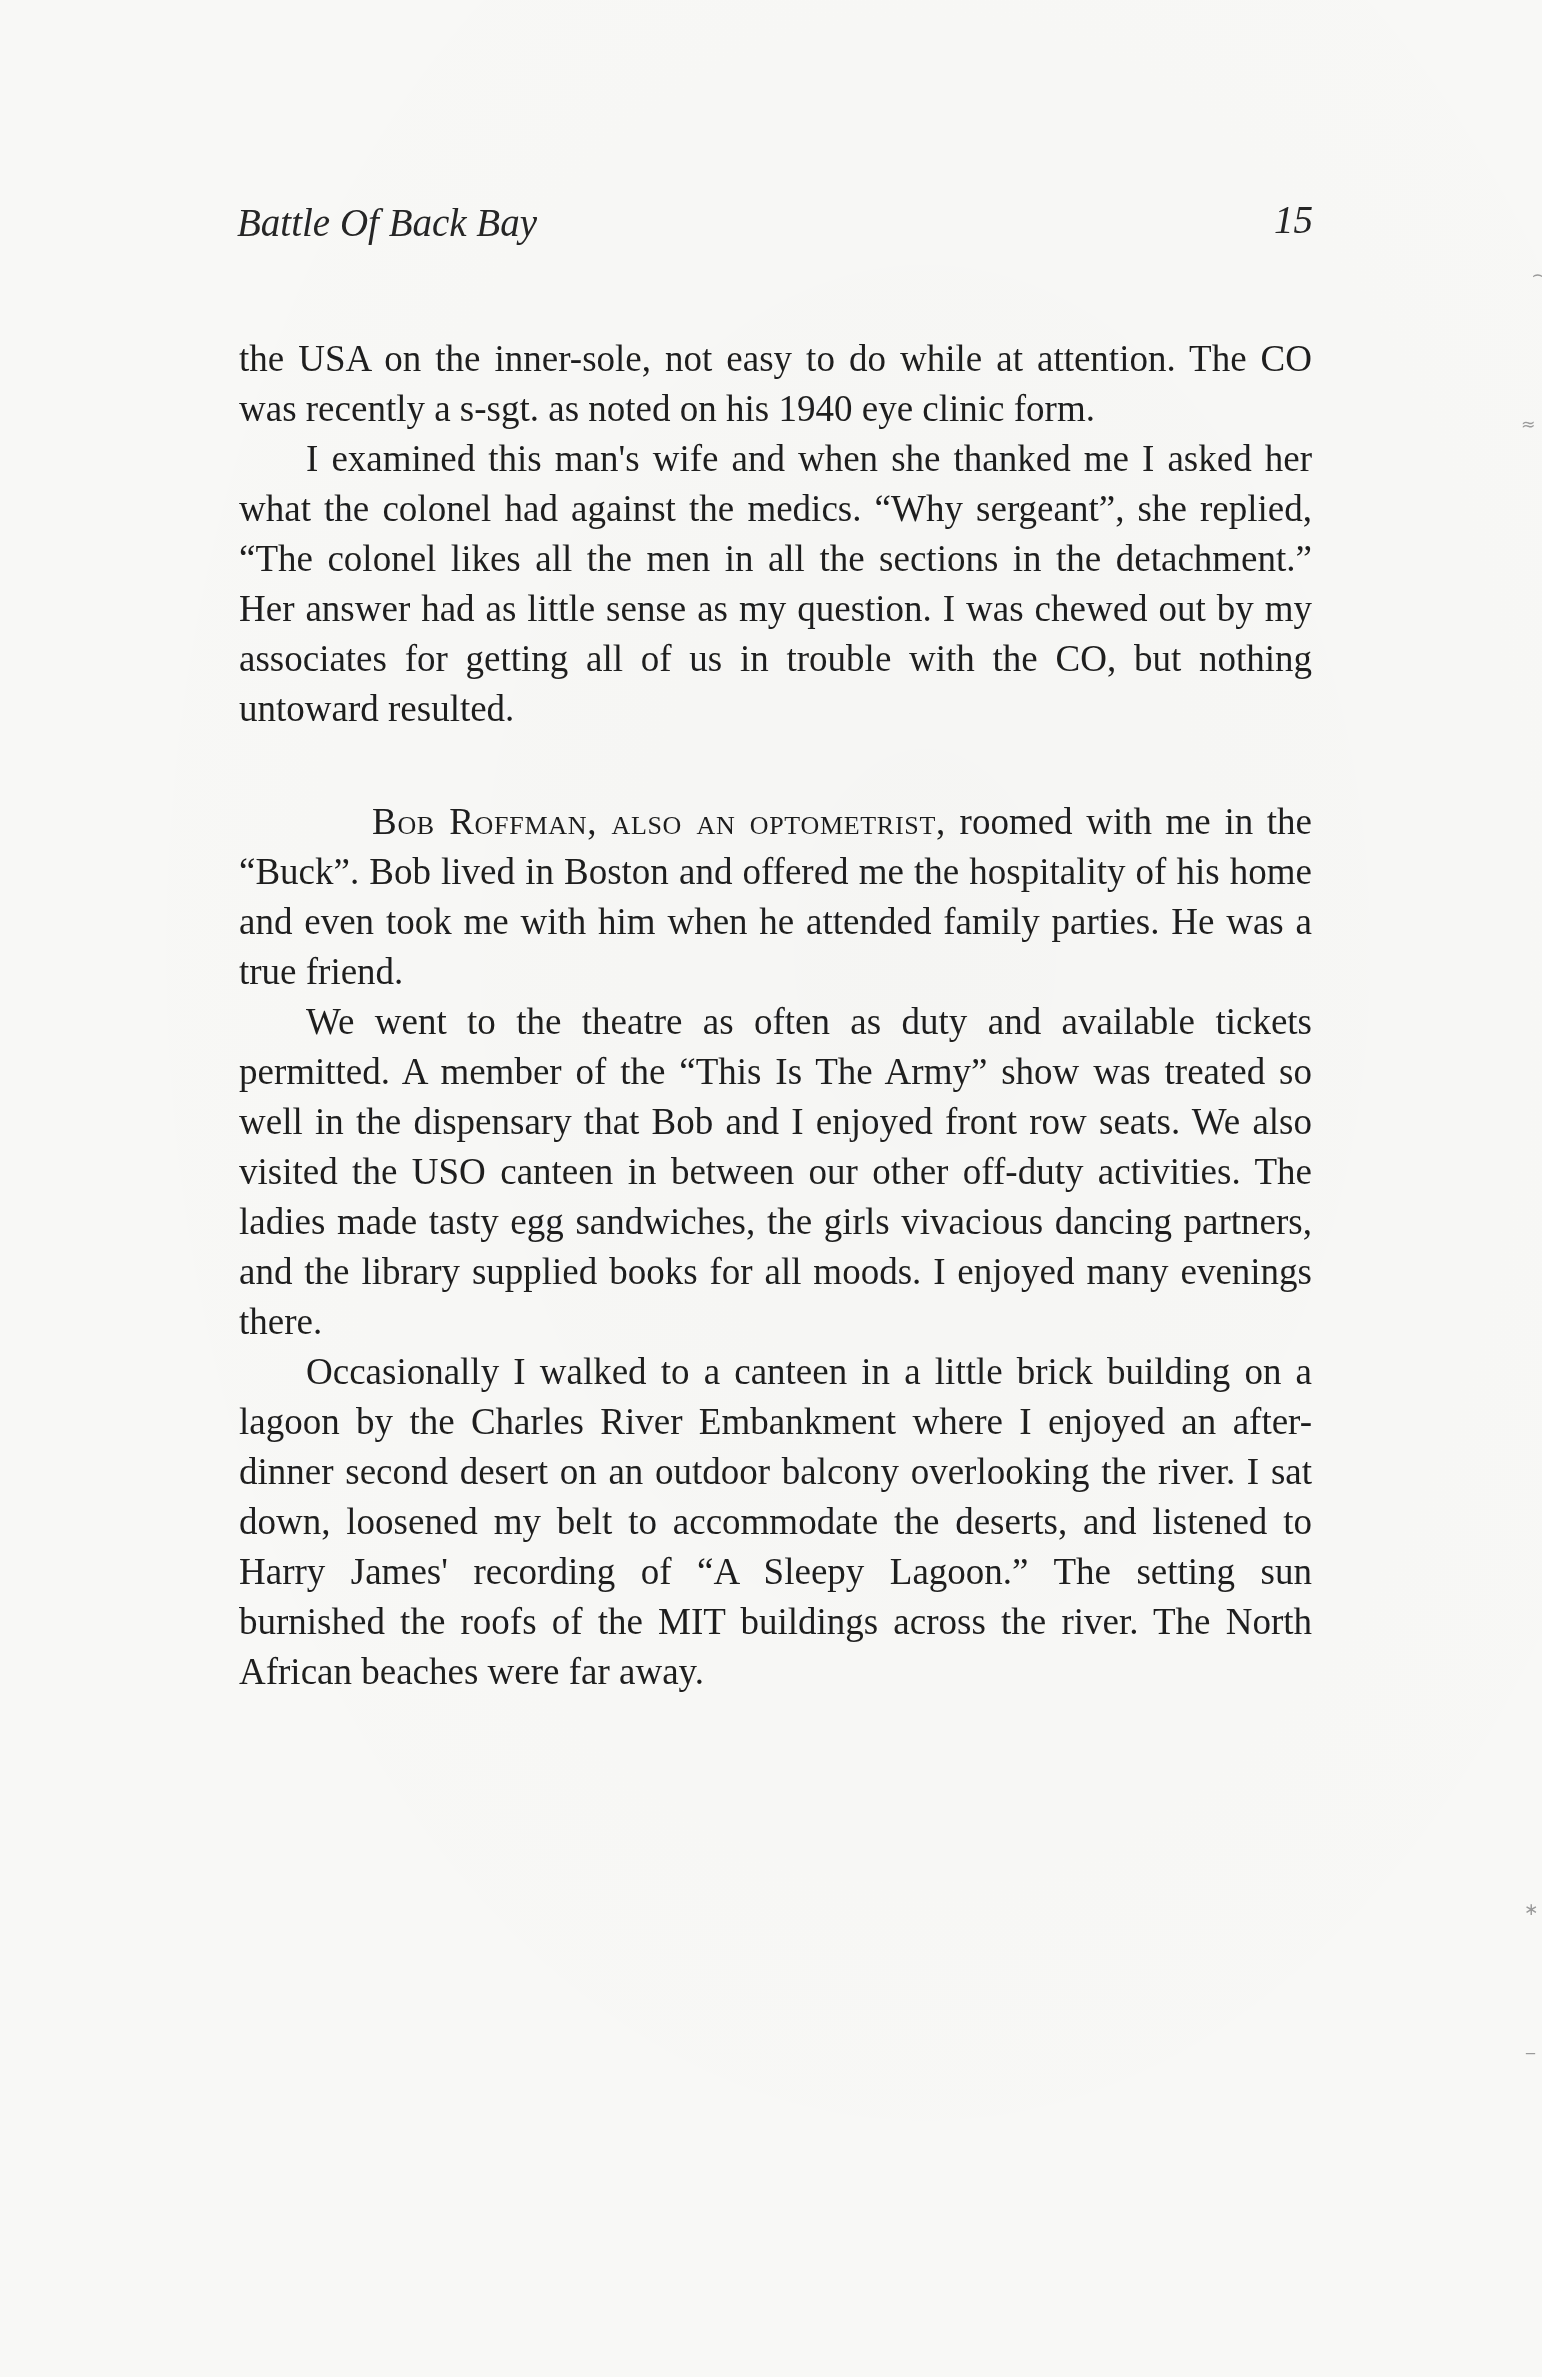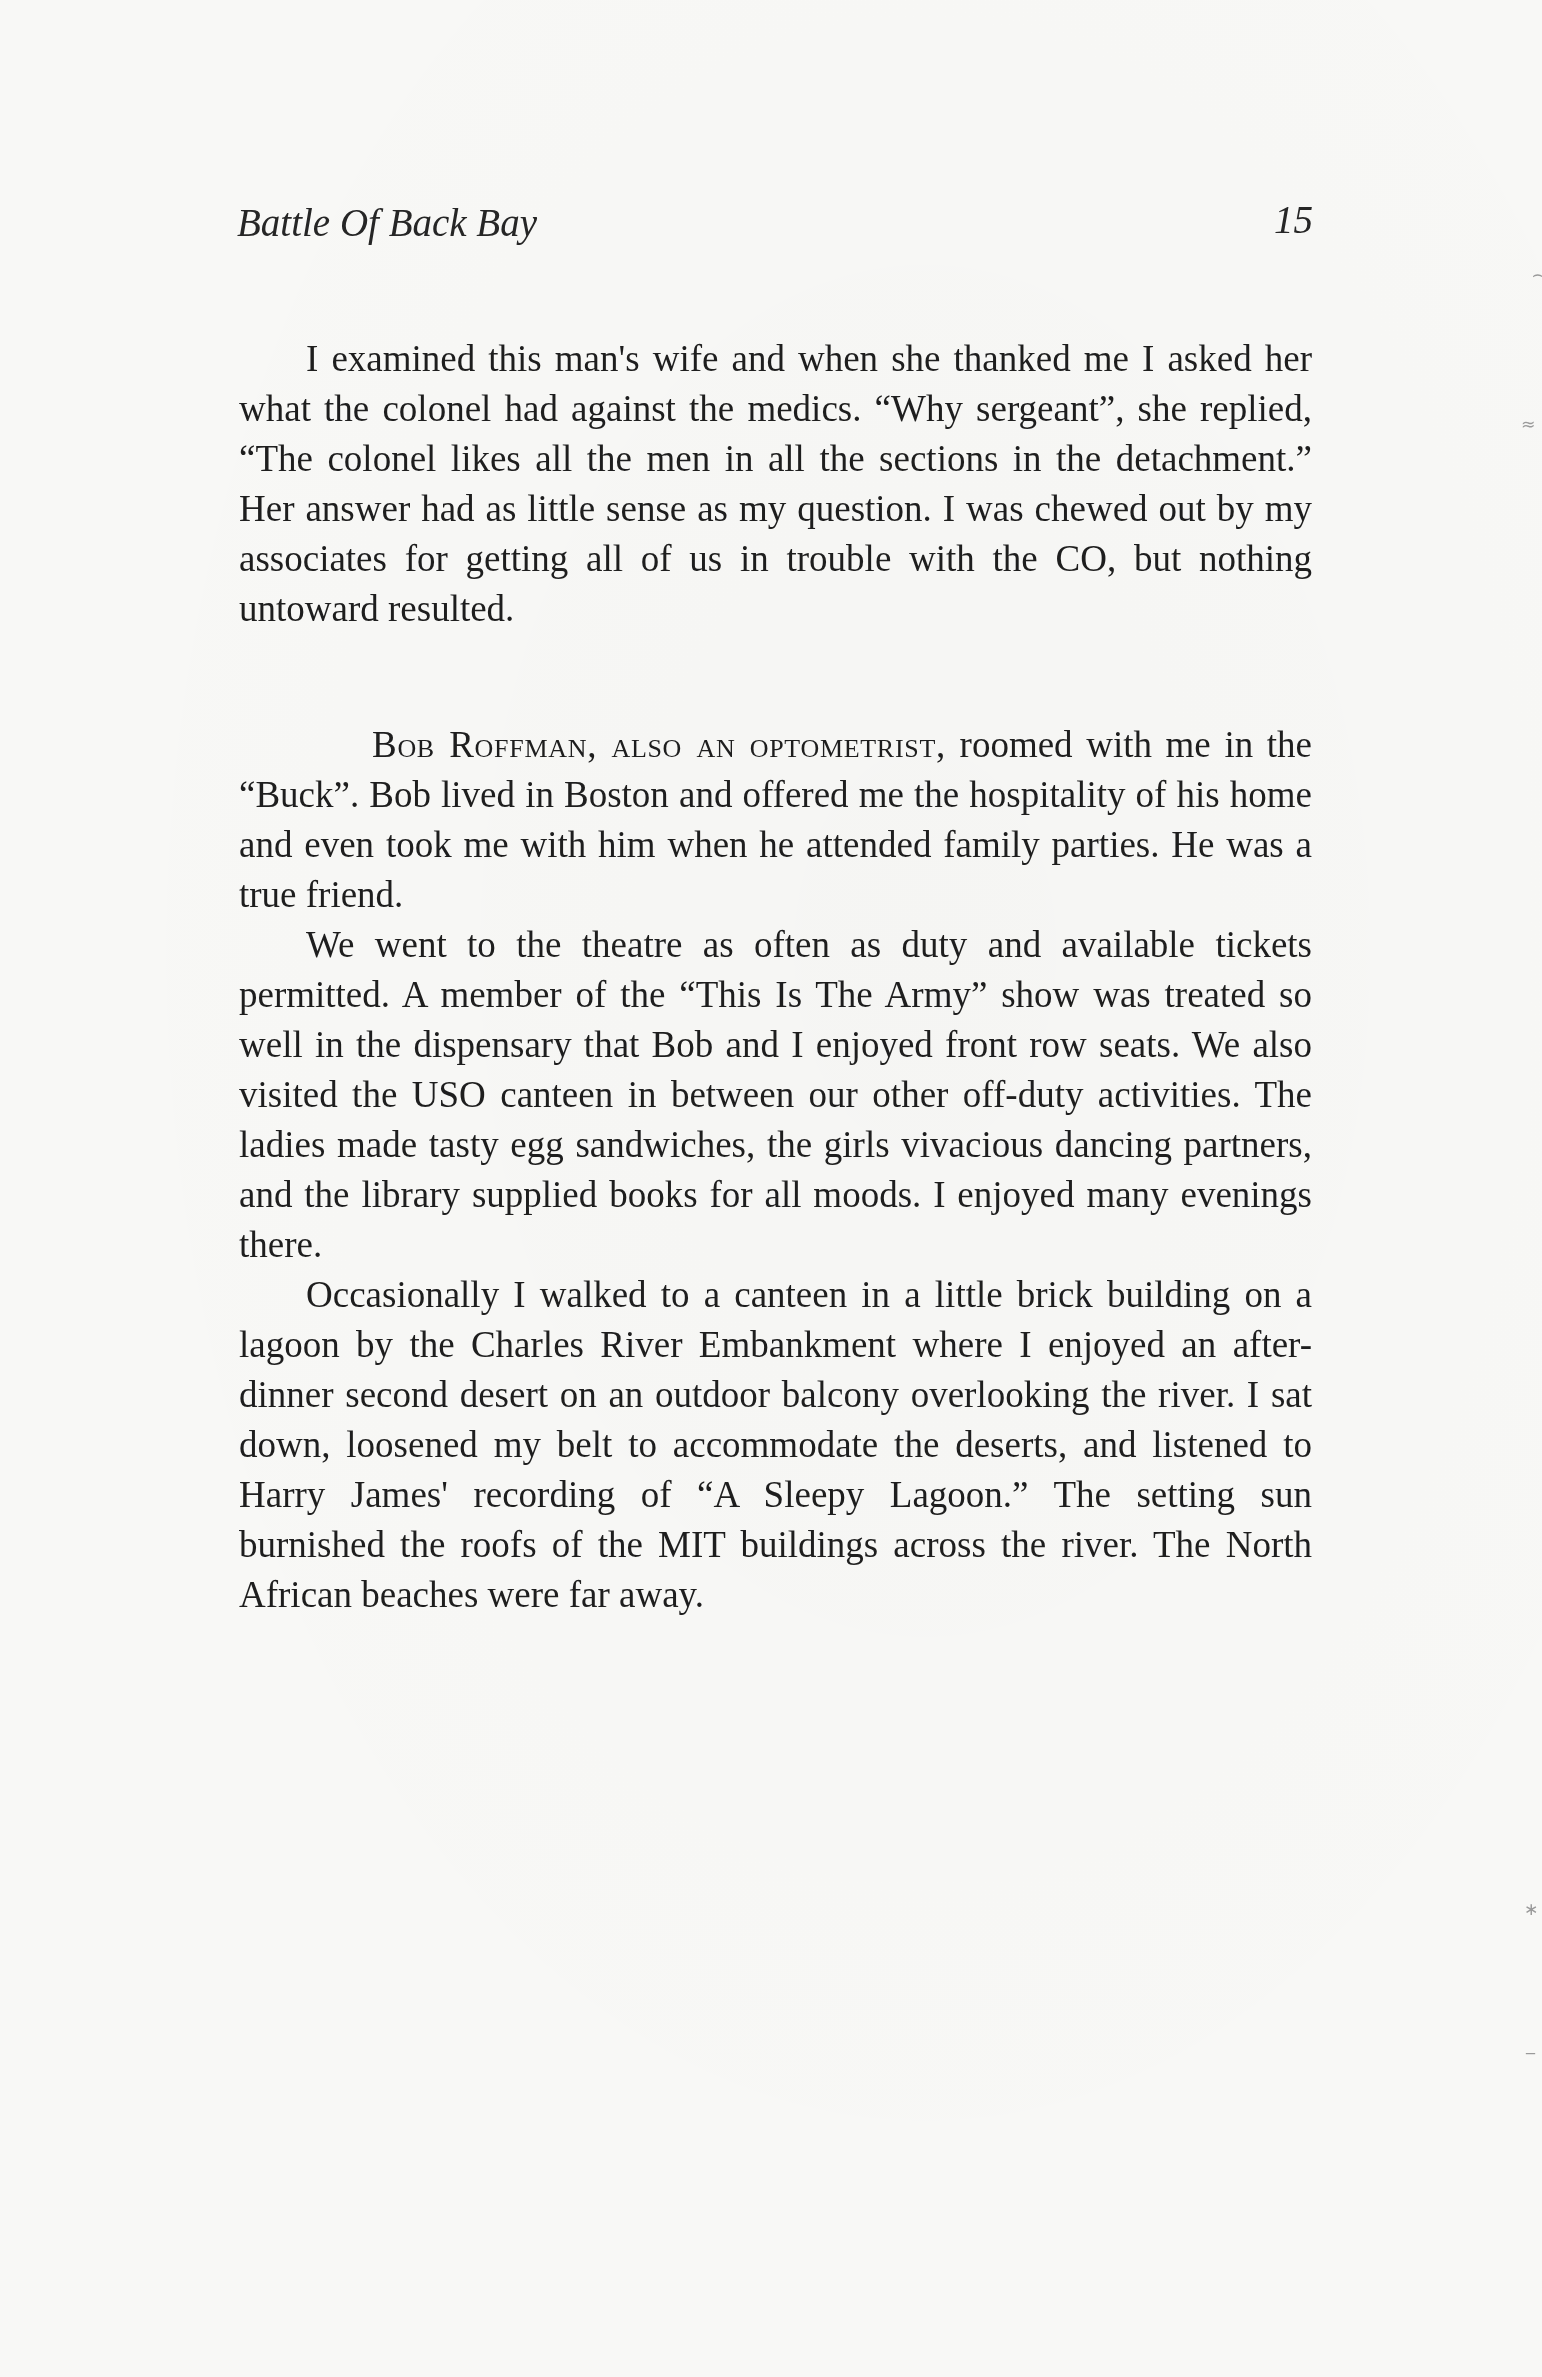--- a/index.html
+++ b/index.html
@@ -52,21 +52,21 @@
       line-height: 50px;
       text-align: justify;
       color: #1e1e1e;
     }
     .para {
       margin: 0;
       text-indent: 0;
     }
     .para.indent { text-indent: 67px; }
     .para.section-start {
-      margin-top: 86px;
+      margin-top: 63px;
       text-indent: 133px;
     }
     .smallcaps { font-variant: small-caps; letter-spacing: 0.7px; }
     .last-line-left { text-align-last: left; }
     .speck {
       position: absolute;
       color: #9a9a9a;
       font-size: 17.3px;
       font-family: "DejaVu Sans", sans-serif;
     }
@@ -75,20 +75,23 @@
 <body>
 
 <div class="page">
 
   <div class="running-head">
     <span class="running-title">Battle Of Back Bay</span>
     <span class="page-number">15</span>
   </div>
 
   <div class="text-block">
+    <p class="para last-line-left">
+      <span>the USA on the inner-sole, not easy to do while at attention. The CO was recently a s-sgt. as noted on his 1940 eye clinic form.</span>
+    </p>
     <p class="para indent last-line-left">
       <span>I examined this man's wife and when she thanked me I asked her what the colonel had against the medics. “Why sergeant”, she replied, “The colonel likes all the men in all the sections in the detachment.” Her answer had as little sense as my question. I was chewed out by my associates for getting all of us in trouble with the CO, but nothing untoward resulted.</span>
     </p>
     <p class="para section-start last-line-left">
       <span class="smallcaps">Bob Roffman, also an optometrist,</span><span> roomed with me in the “Buck”. Bob lived in Boston and offered me the hospitality of his home and even took me with him when he attended family parties. He was a true friend.</span>
     </p>
     <p class="para indent last-line-left">
       <span>We went to the theatre as often as duty and available tickets permitted. A member of the “This Is The Army” show was treated so well in the dispensary that Bob and I enjoyed front row seats. We also visited the USO canteen in between our other off-duty activities. The ladies made tasty egg sandwiches, the girls vivacious dancing partners, and the library supplied books for all moods. I enjoyed many evenings there.</span>
     </p>
     <p class="para indent last-line-left">

